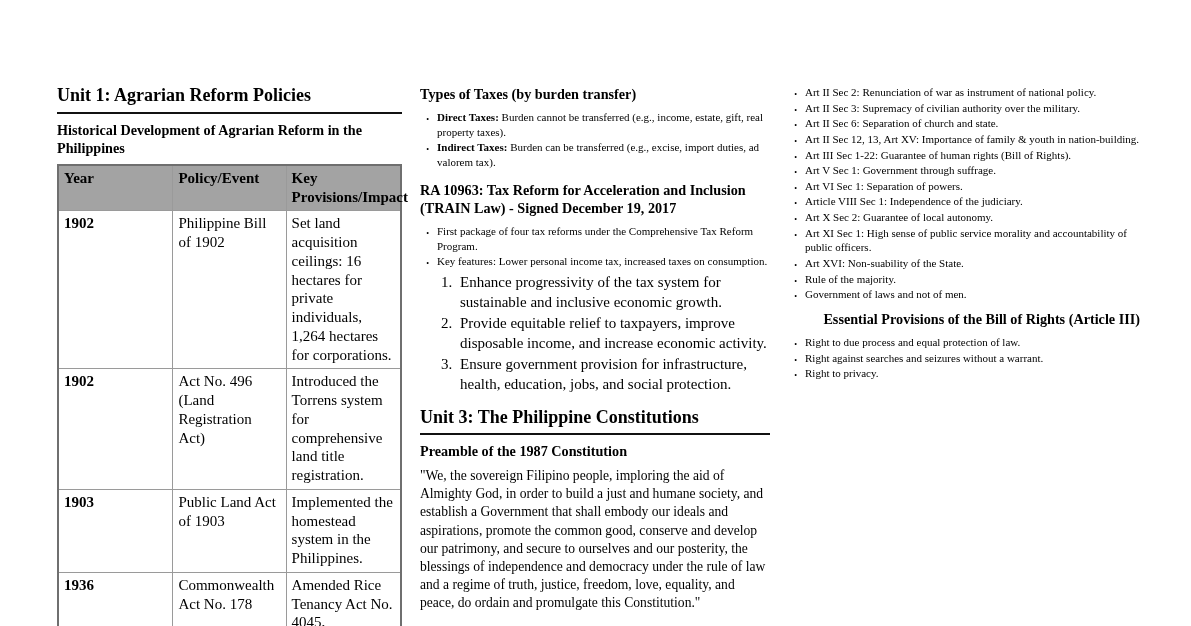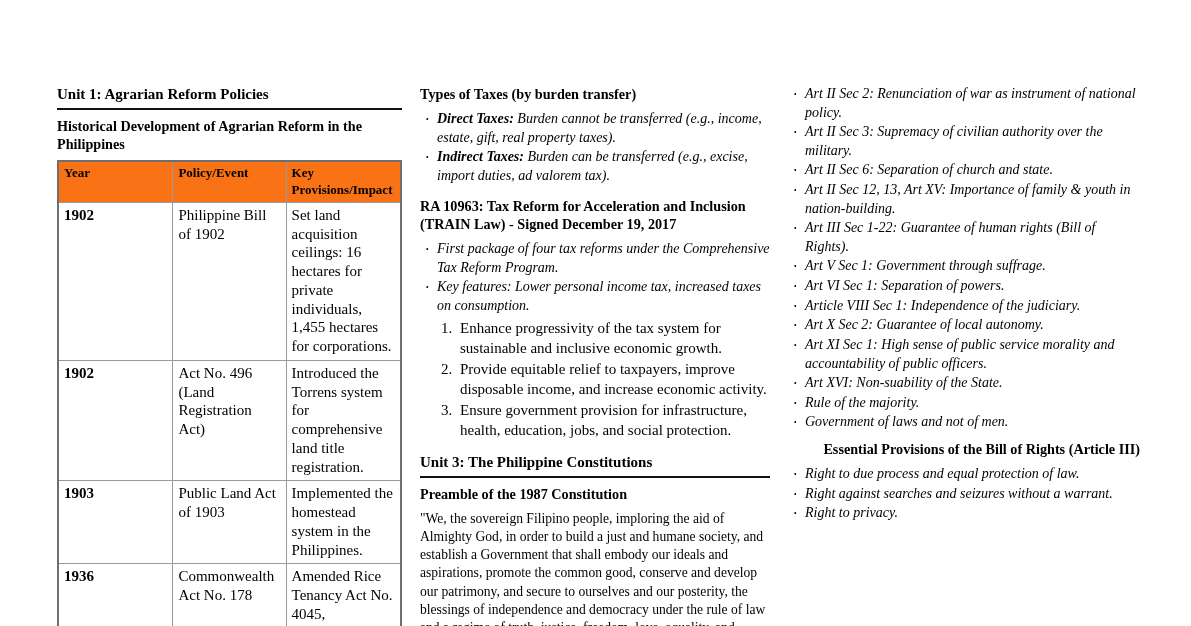--- a/index.html
+++ b/index.html
@@ -29,21 +29,21 @@
     padding-right: 41px;
   }
   .col {
     width: 345px;
     flex: 0 0 345px;
   }
   .col-mid { width: 350px; flex: 0 0 350px; }
   .col-right { width: 352px; flex: 0 0 352px; }
 
   h1.unit-title {
-    font-size: 15px;
+    font-size: 18px;
     font-weight: bold;
     margin: 0 0 7px 0;
     padding: 0 0 5px 0;
     border-bottom: 2.5px solid #111;
     line-height: 1.2;
   }
   h2.section-title {
     font-size: 14.2px;
     font-weight: bold;
     margin: 11px 0 7px 0;
@@ -60,46 +60,45 @@
   }
   table.doc-table th,
   table.doc-table td {
     border: 1px solid #9a9a9a;
     vertical-align: top;
     padding: 3px 5px 4px 5px;
     font-size: 15px;
     line-height: 1.25;
   }
   table.doc-table th {
-    background: #f97316;
+    background: #a3a3a3;
     font-weight: bold;
     text-align: left;
-    font-size: 13px;
+    font-size: 15px;
     padding-top: 3px;
     padding-bottom: 4px;
   }
   table.doc-table td.year-cell {
     font-weight: bold;
   }
   .tbl-left col.c1 { width: 33.5%; }
   .tbl-left col.c2 { width: 33%; }
   .tbl-left col.c3 { width: 33.5%; }
 
   ul.doc-list {
     list-style: none;
     margin: 4px 0 4px 0;
     padding: 0;
   }
   ul.doc-list > li {
     position: relative;
     padding-left: 17px;
     margin-bottom: 1px;
-    font-size: 14px;
-    line-height: 1.33;
-    font-style: italic;
+    font-size: 11px;
+    line-height: 1.33;
   }
   ul.doc-list > li:before {
     content: "\00B7";
     position: absolute;
     left: 5px;
     top: -1px;
     font-size: 16px;
     line-height: 1.33;
   }
   ul.doc-list > li b { font-weight: bold; }
@@ -143,21 +142,21 @@
           <tr>
             <th>Year</th>
             <th>Policy/Event</th>
             <th>Key Provisions/Impact</th>
           </tr>
         </thead>
         <tbody>
           <tr>
             <td class="year-cell">1902</td>
             <td>Philippine Bill of 1902</td>
-            <td>Set land acquisition ceilings: 16 hectares for private individuals, 1,455 hectares for corporations.</td>
+            <td>Set land acquisition ceilings: 16 hectares for private individuals, 1,264 hectares for corporations.</td>
           </tr>
           <tr>
             <td class="year-cell">1902</td>
             <td>Act No. 496 (Land Registration Act)</td>
             <td>Introduced the Torrens system for comprehensive land title registration.</td>
           </tr>
           <tr>
             <td class="year-cell">1903</td>
             <td>Public Land Act of 1903</td>
             <td>Implemented the homestead system in the Philippines.</td>

